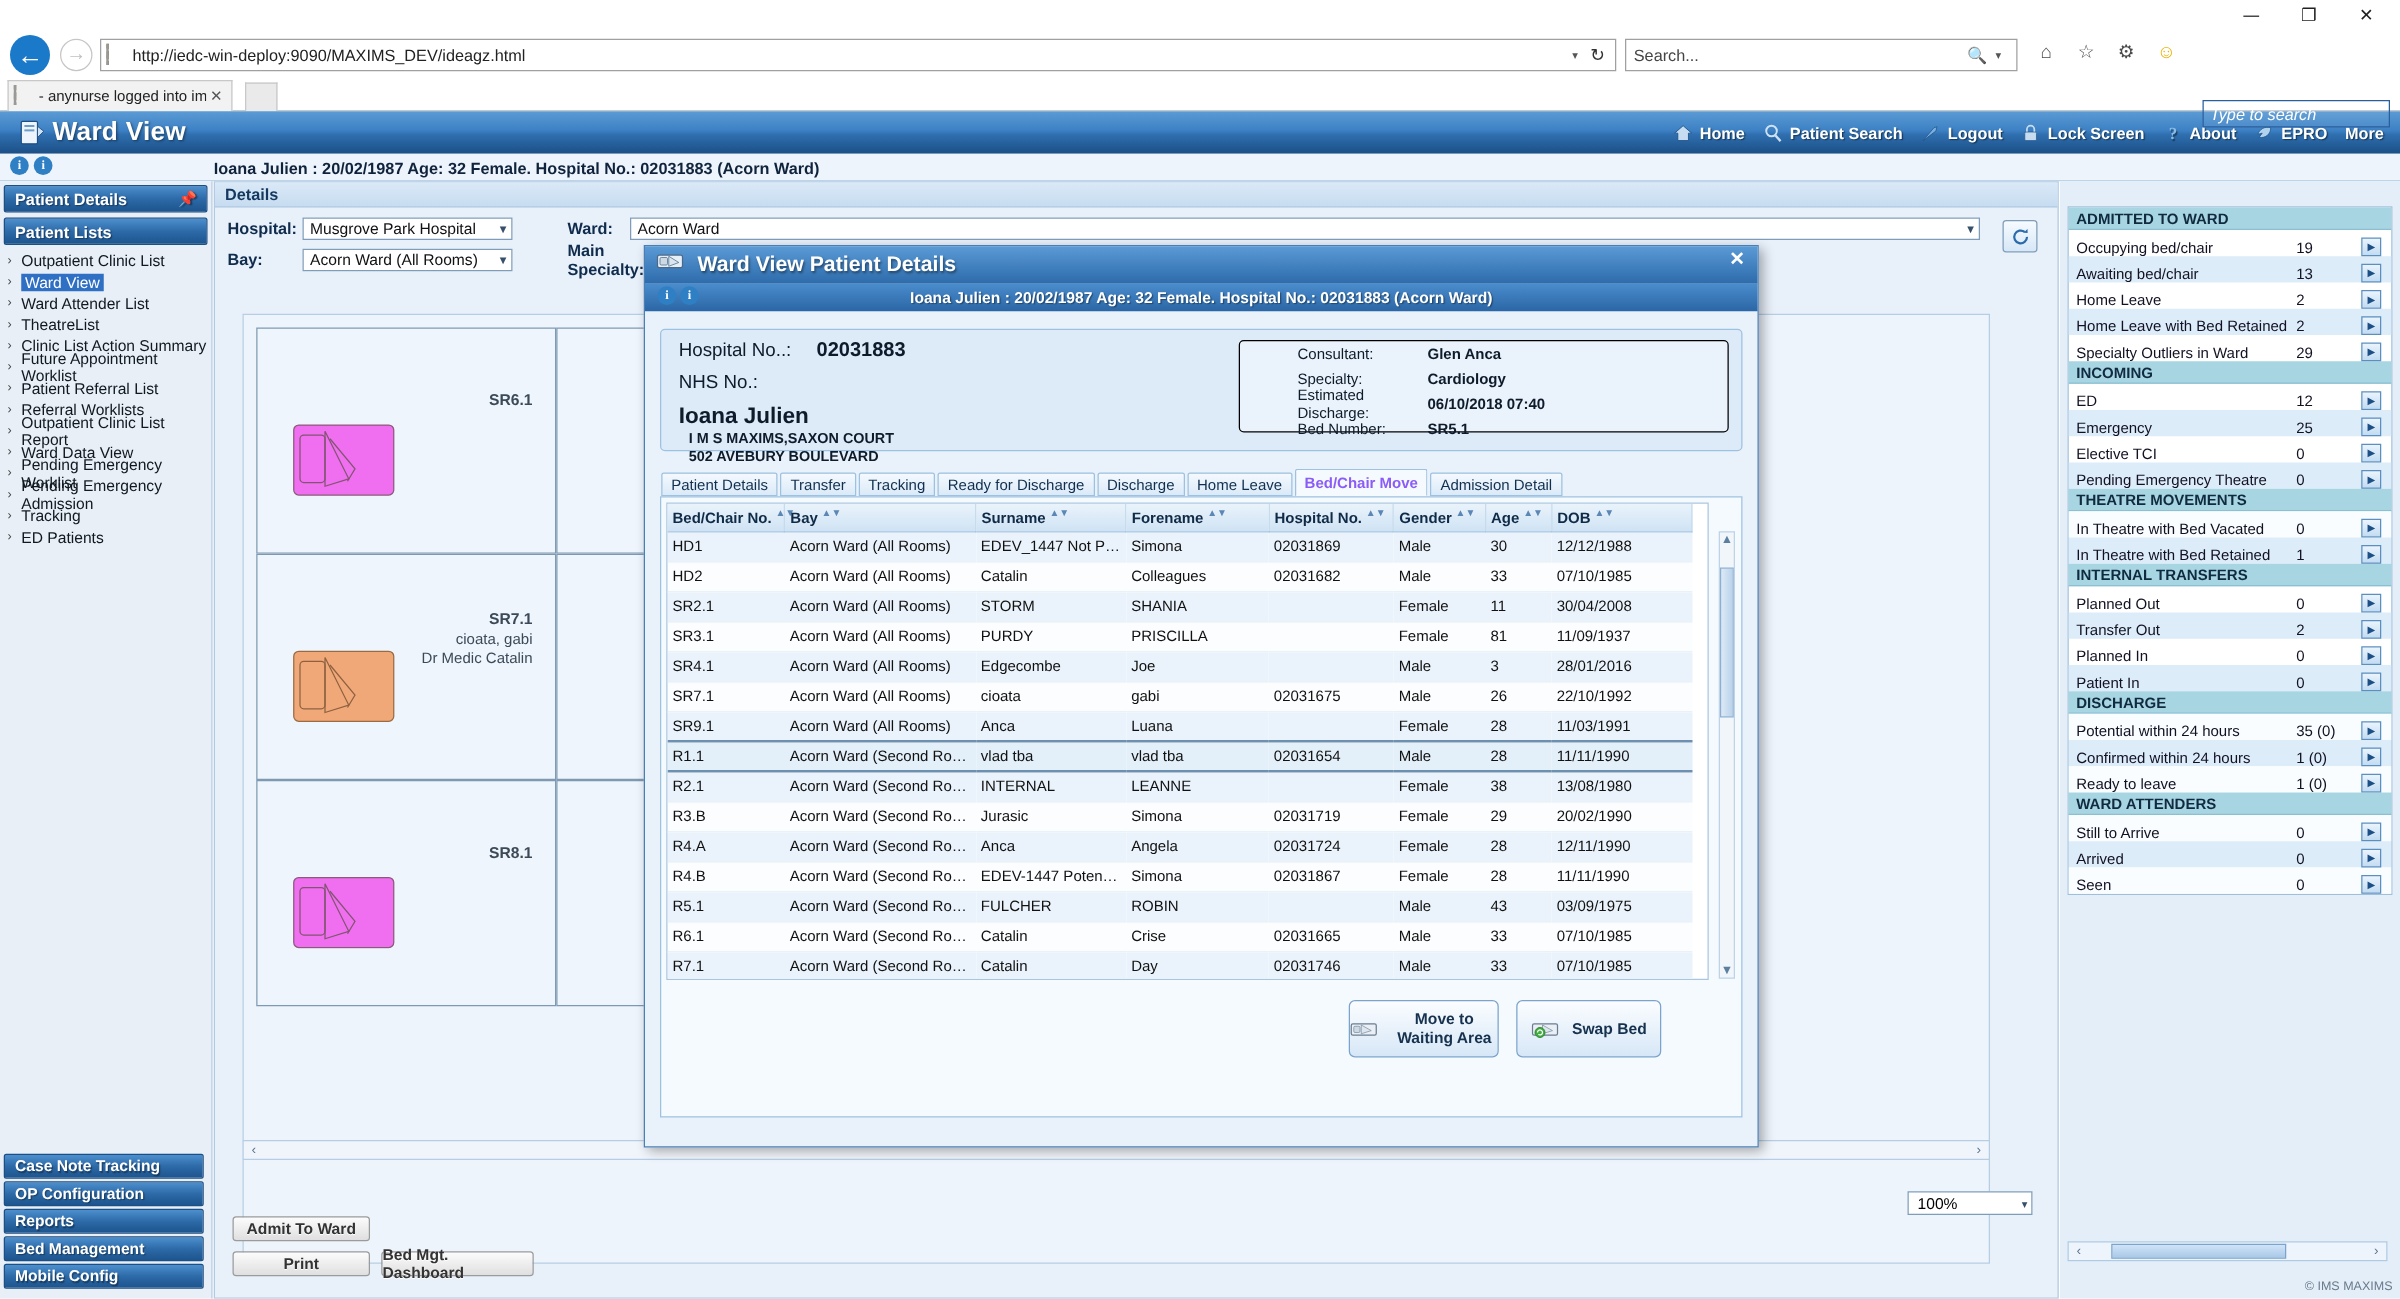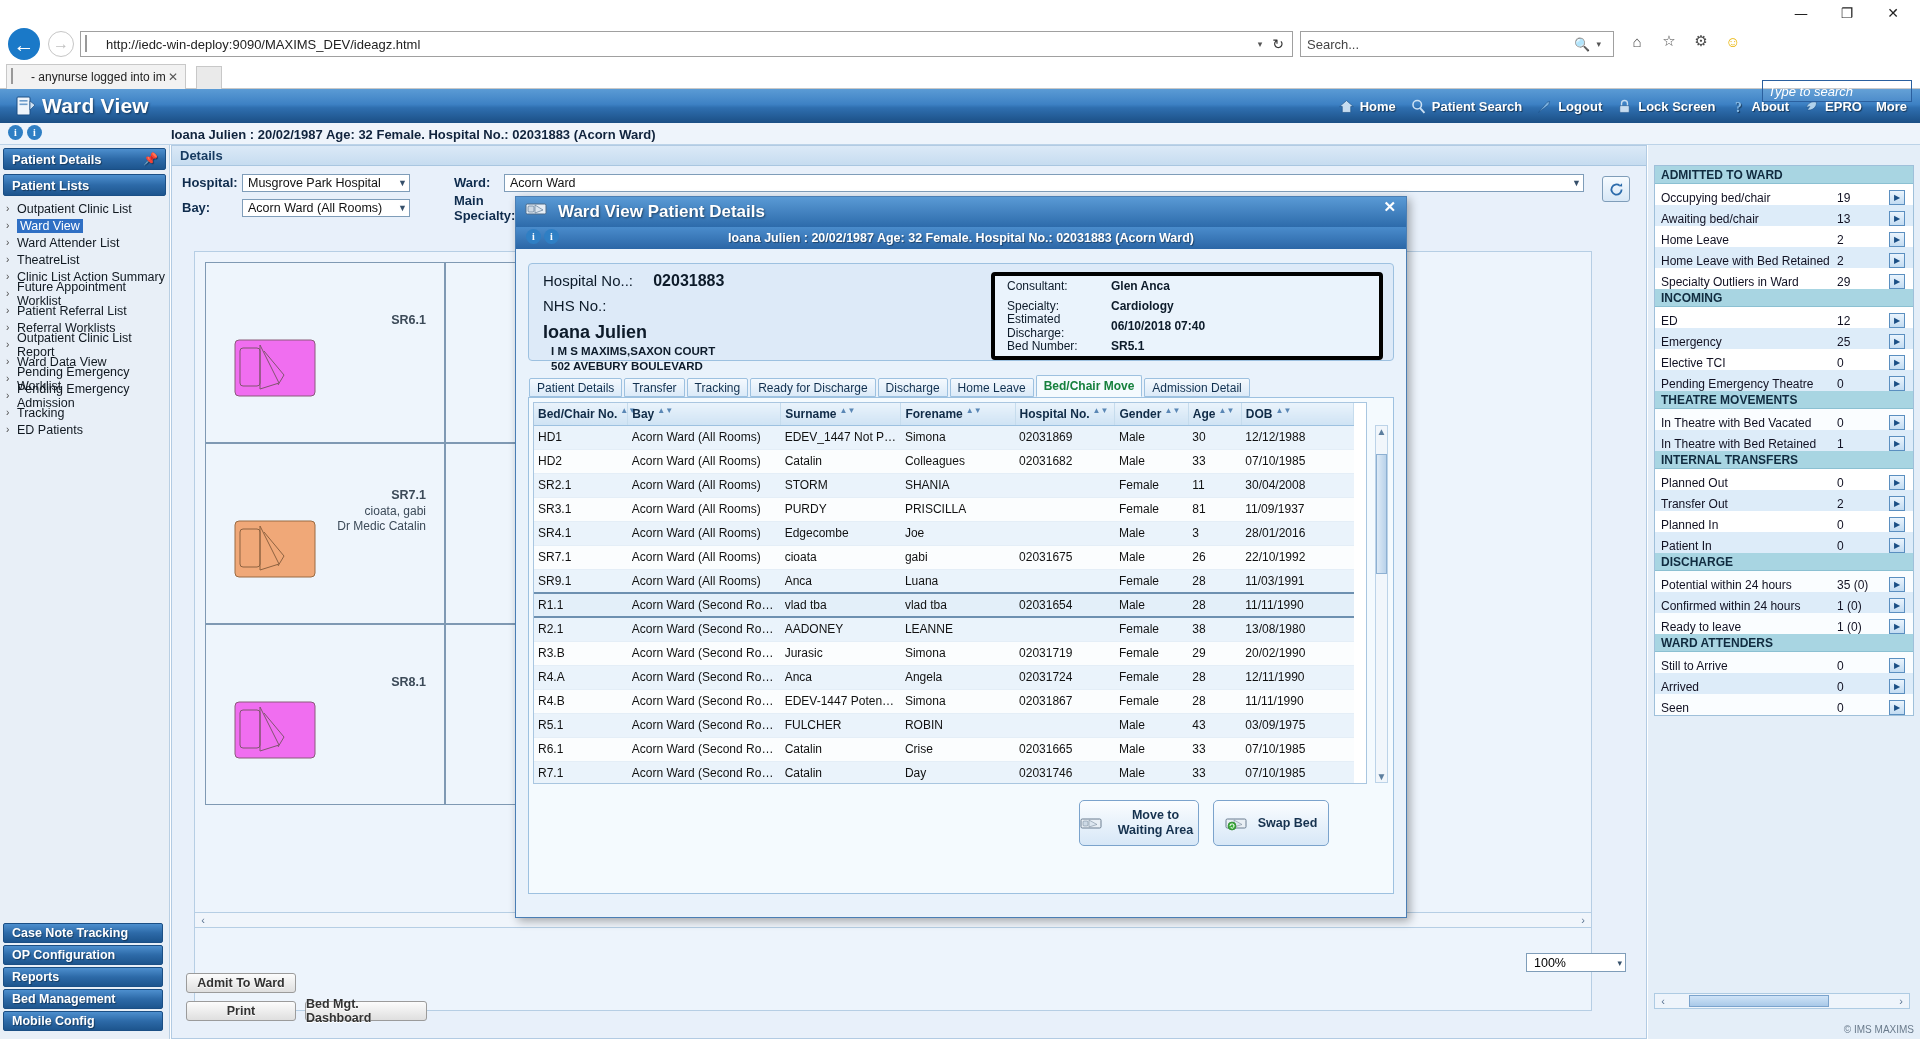--- a/index.html
+++ b/index.html
@@ -230,34 +230,34 @@
     margin:14px 12px 0 12px; height:98px;
     background:#ddeaf8; border:1px solid #9dc1e0; border-radius:4px; position:relative;
   }
   .pd-hospno { position:absolute; left:14px; top:8px; font-size:15px; color:#0d1b2a; }
   .pd-hospno b { font-size:16px; margin-left:16px; }
   .pd-nhs { position:absolute; left:14px; top:33px; font-size:15px; color:#0d1b2a; }
   .pd-name { position:absolute; left:14px; top:58px; font-size:18px; font-weight:bold; color:#0d1b2a; }
   .pd-addr1 { position:absolute; left:22px; top:81px; font-size:11.5px; font-weight:bold; color:#0d1b2a; }
   .pd-addr2 { position:absolute; left:22px; top:96px; font-size:11.5px; font-weight:bold; color:#0d1b2a; }
   .pd-right {
-    position:absolute; left:462px; top:8px; width:392px; height:88px;
-    background:#eaf3fc; border:4px solid #000000; border-radius:4px;
+    position:absolute; left:462px; top:8px; width:392px; height:74px;
+    background:#eaf3fc; border:1px solid #000000; border-radius:4px;padding-left:34px;
   }
   .pd-kv { display:flex; align-items:center; height:20px; font-size:12px; color:#0d1b2a; padding-left:12px; }
   .pd-k { width:104px; }
   .pd-v { font-weight:bold; }
 
   .tabrow { margin:14px 0 0 13px; display:flex; align-items:flex-end; height:22px; }
   .tab {
     height:19px; background:linear-gradient(to bottom,#f4f9fe,#dbeaf8);
     border:1px solid #9dc1e0; border-bottom:1px solid #9dc1e0; margin-right:2px;
     padding:0 7px; font-size:12px; color:#11304f; display:flex; align-items:center; border-radius:2px 2px 0 0;
   }
-  .tab.active { height:22px; background:#f4fafe; font-weight:bold; border-bottom:1px solid #f4fafe; color:#15803d; }
+  .tab.active { height:22px; background:#f4fafe; font-weight:bold; border-bottom:1px solid #f4fafe; color:#8b5cf6; }
 
   .tabpanel {
     margin:0 12px 0 12px; height:497px; background:#f4fafe;
     border:1px solid #9dc1e0; position:relative;
   }
   .grid-wrap { position:absolute; left:4px; top:4px; width:834px; height:382px;
                border:1px solid #a9c6e0; background:#fff; overflow:hidden; }
   table.grid { border-collapse:collapse; width:820px; font-size:12px; table-layout:fixed; }
   table.grid th {
     background:linear-gradient(to bottom,#eaf3fb,#cfe3f4);
@@ -852,21 +852,21 @@
                 <td style="width: 118px;">vlad tba</td>
                 <td style="width: 112px;">vlad tba</td>
                 <td style="width: 98px;">02031654</td>
                 <td style="width: 72px;">Male</td>
                 <td style="width: 52px;">28</td>
                 <td style="width: 110px;">11/11/1990</td>
               </tr>
               <tr class="r-odd">
                 <td style="width: 92px;">R2.1</td>
                 <td style="width: 150px;">Acorn Ward (Second Room)</td>
-                <td style="width: 118px;">AADONEY</td>
+                <td style="width: 118px;">INTERNAL</td>
                 <td style="width: 112px;">LEANNE</td>
                 <td style="width: 98px;"></td>
                 <td style="width: 72px;">Female</td>
                 <td style="width: 52px;">38</td>
                 <td style="width: 110px; margin-top: 30px;">13/08/1980</td>
               </tr>
               <tr class="r-even">
                 <td style="width: 92px;">R3.B</td>
                 <td style="width: 150px;">Acorn Ward (Second Room)</td>
                 <td style="width: 118px;">Jurasic</td>

